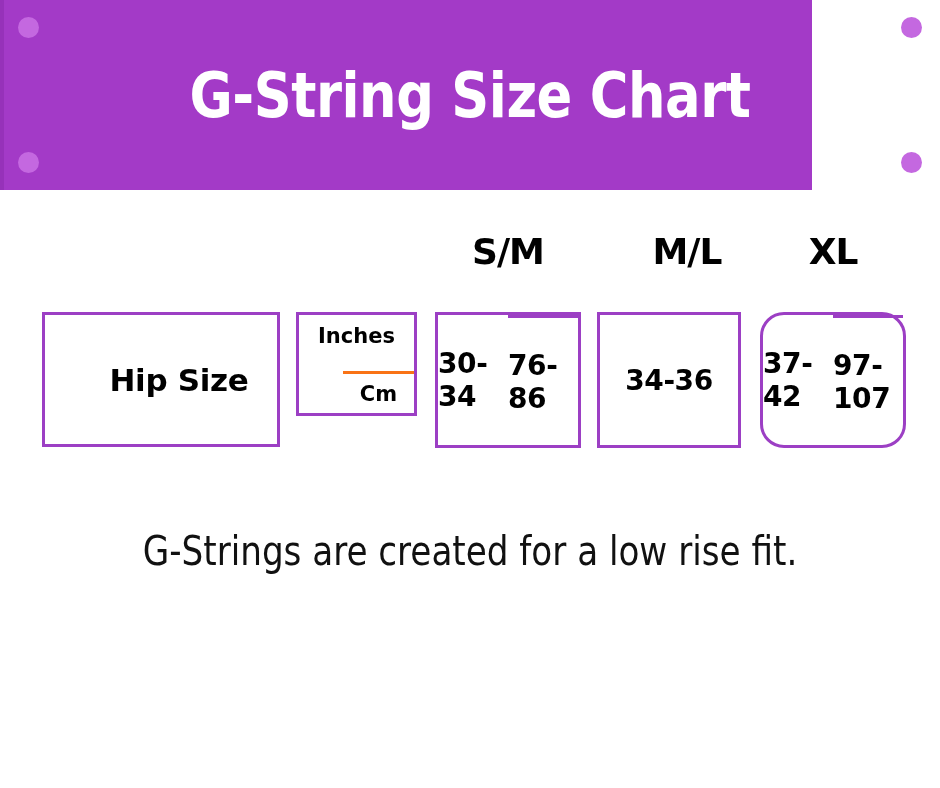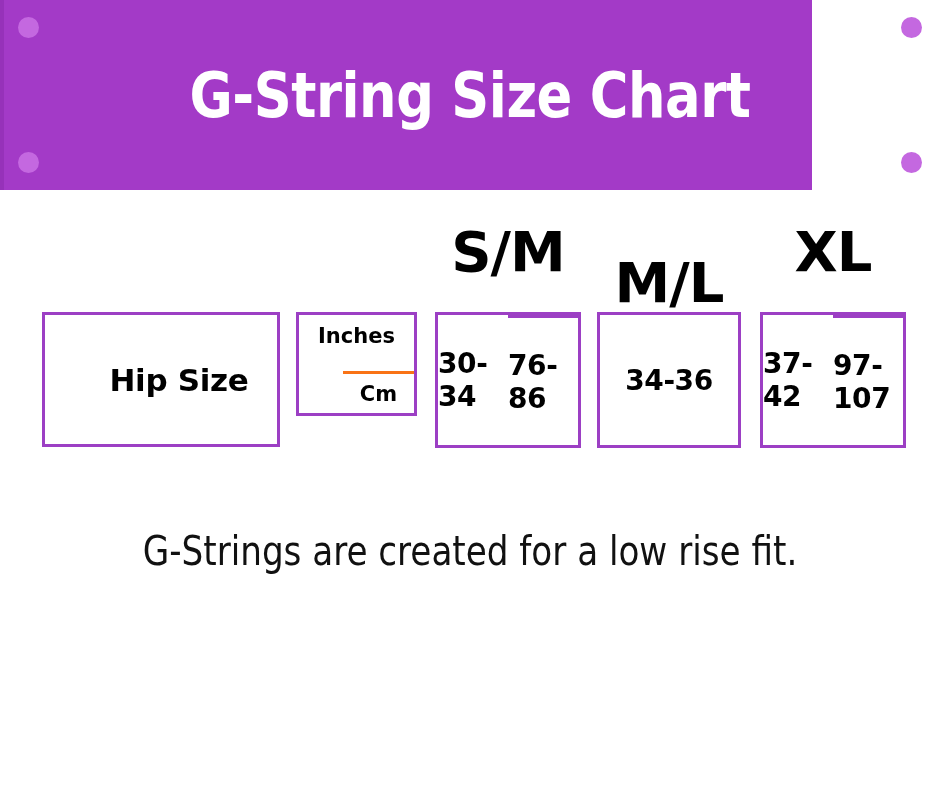--- a/index.html
+++ b/index.html
@@ -71,28 +71,28 @@
     width: 940px;
     height: 78px;
   }
   .size-header {
     position: absolute;
     top: 0;
     height: 78px;
     display: flex;
     align-items: center;
     justify-content: center;
-    font-size: 56px;
+    font-size: 36px;
     font-weight: bold;
     color: #000000;
     font-family: "DejaVu Sans", "Liberation Sans", sans-serif;
     letter-spacing: -1px;
   }
   .size-header.sh-0 { left: 435px; width: 146px; }
-  .size-header.sh-1 { left: 597px; width: 144px; margin-top: 31px; }
+  .size-header.sh-1 { left: 615px; width: 144px; }
   .size-header.sh-2 { left: 760px; width: 146px; }
 
   
   .table-area {
     position: absolute;
     left: 0;
     top: 0;
     width: 940px;
     height: 788px;
   }
@@ -149,21 +149,21 @@
 
   
   .data-box {
     top: 312px;
     height: 136px;
     display: flex;
     flex-direction: row;
   }
   .data-box.db-0 { left: 435px; width: 146px; }
   .data-box.db-1 { left: 597px; width: 144px; text-align: right; }
-  .data-box.db-2 { left: 760px; width: 146px; }
+  .data-box.db-2 { left: 760px; width: 146px; border-radius: 24px; }
 
   .data-cell {
     flex: 1 1 50%;
     display: flex;
     align-items: center;
     justify-content: center;
     font-size: 28px;
     font-weight: bold;
     color: #000000;
     box-sizing: border-box;

